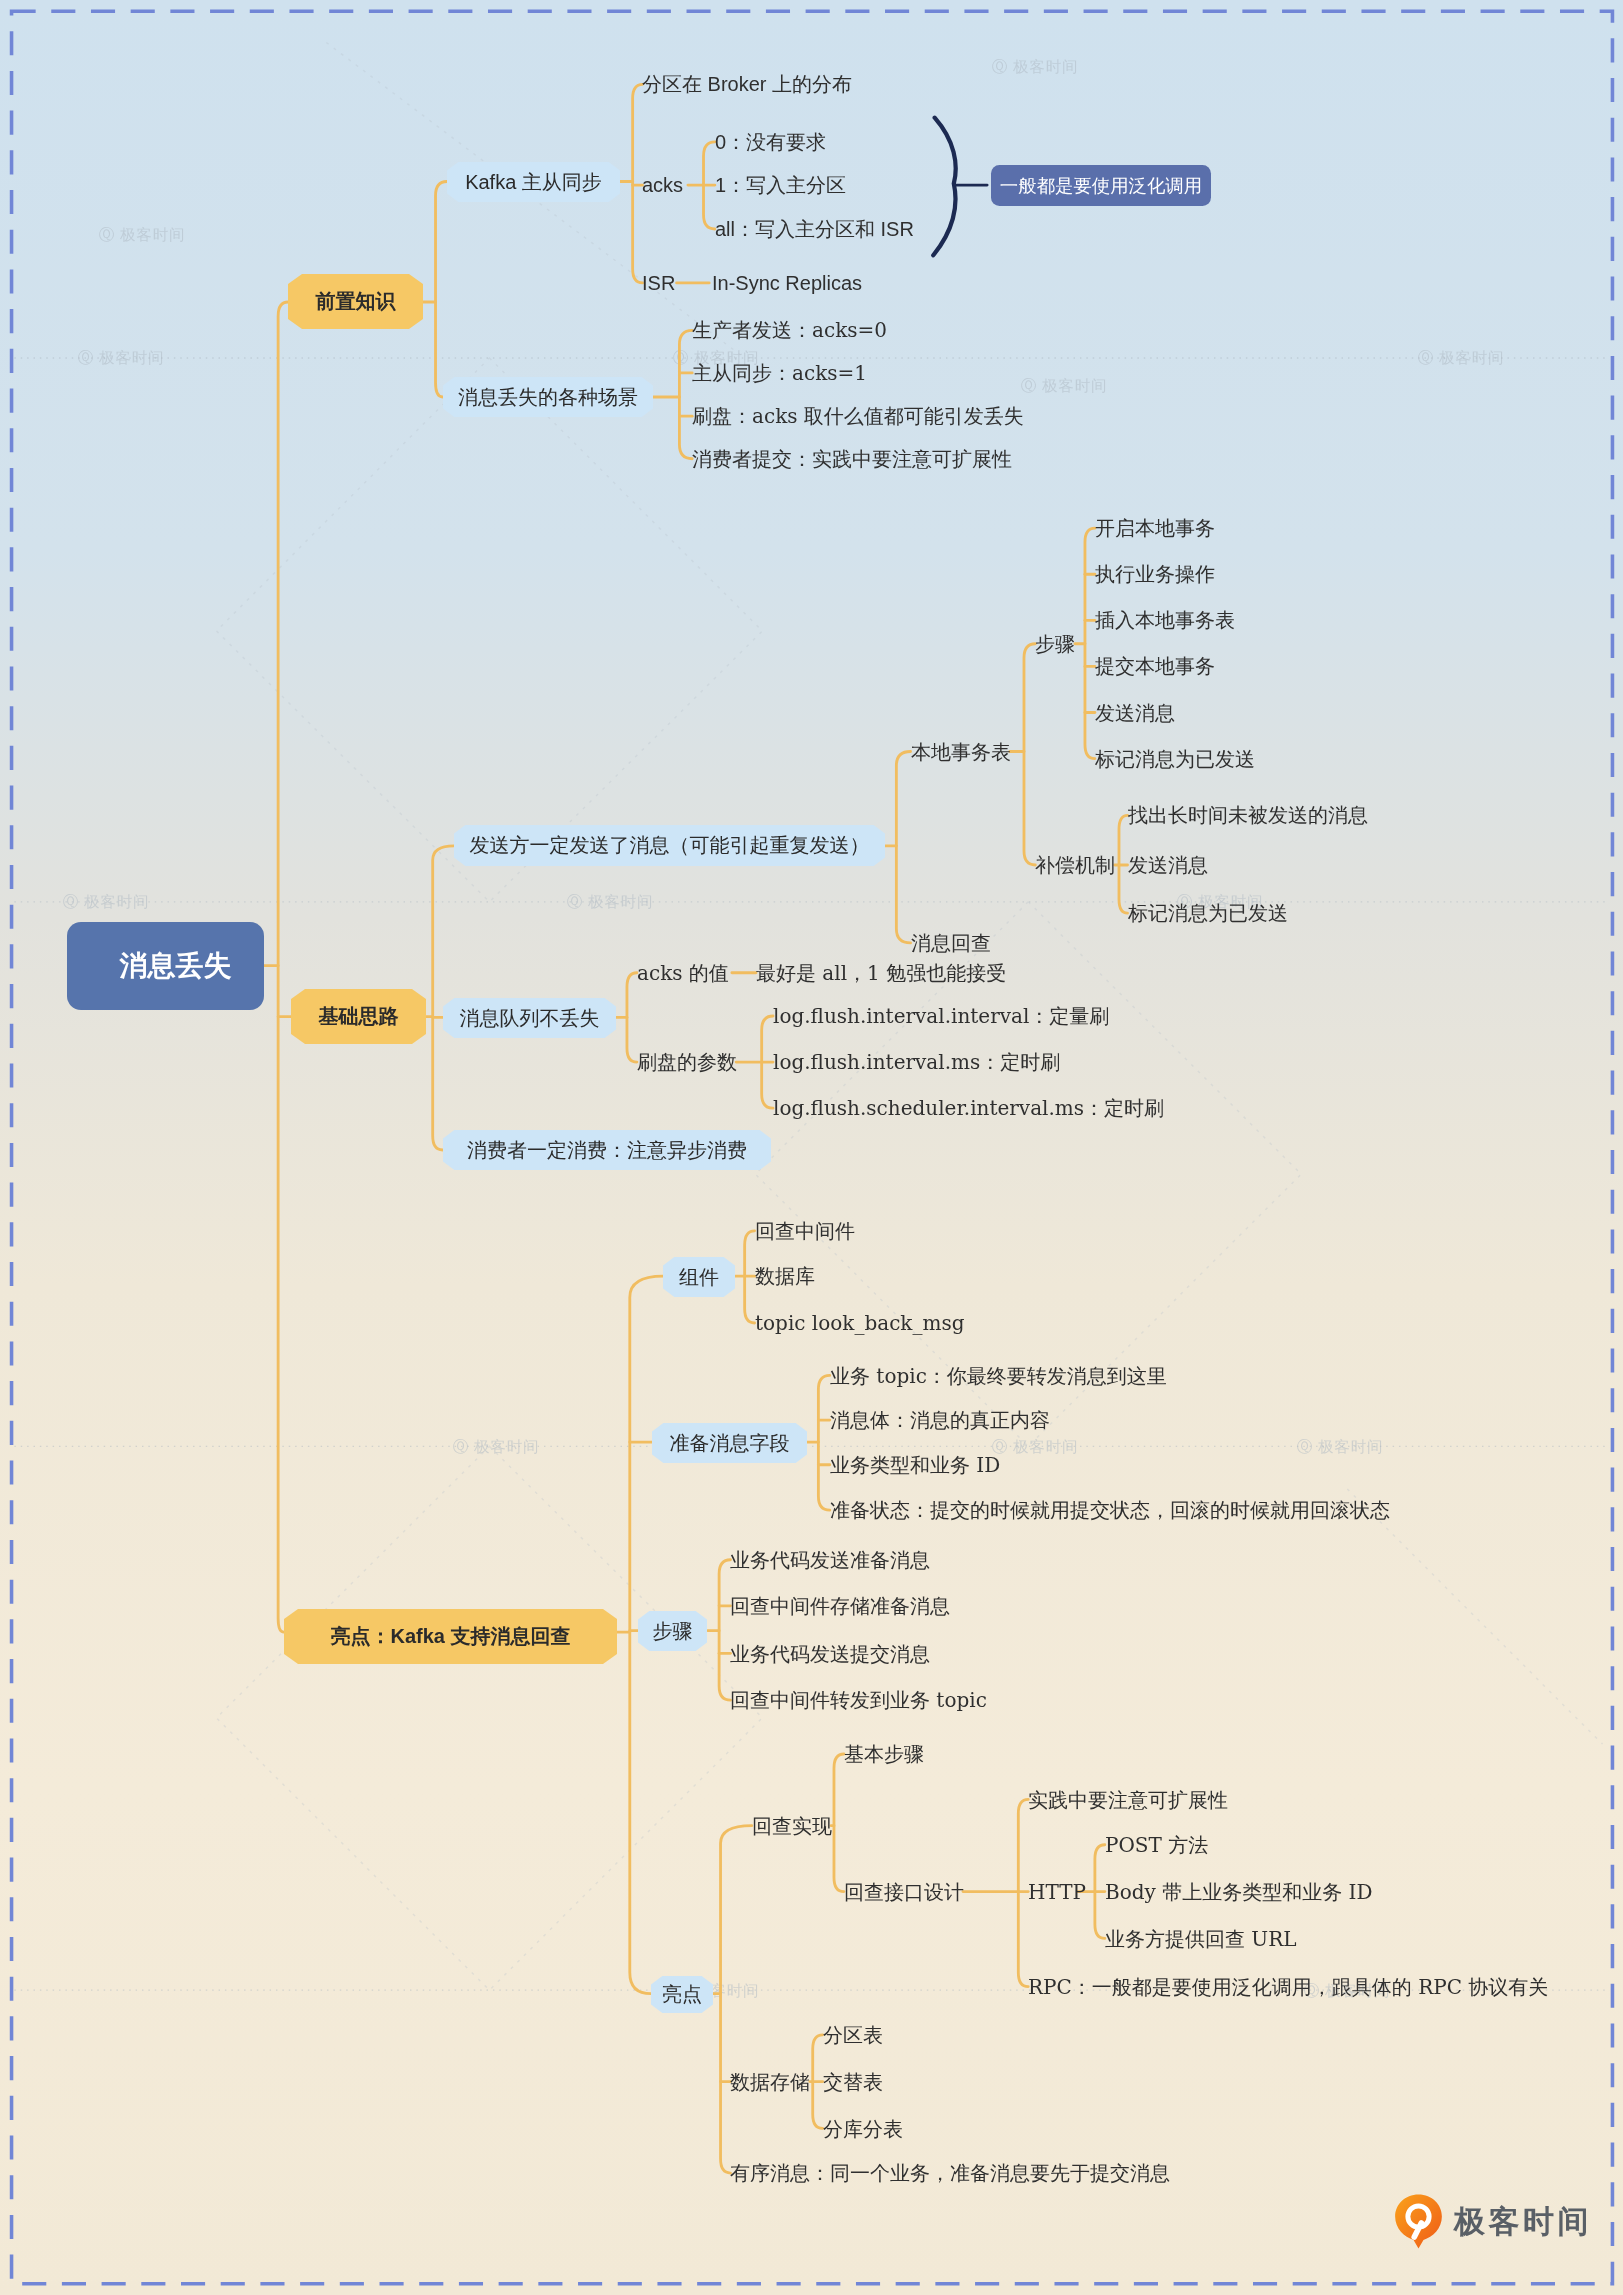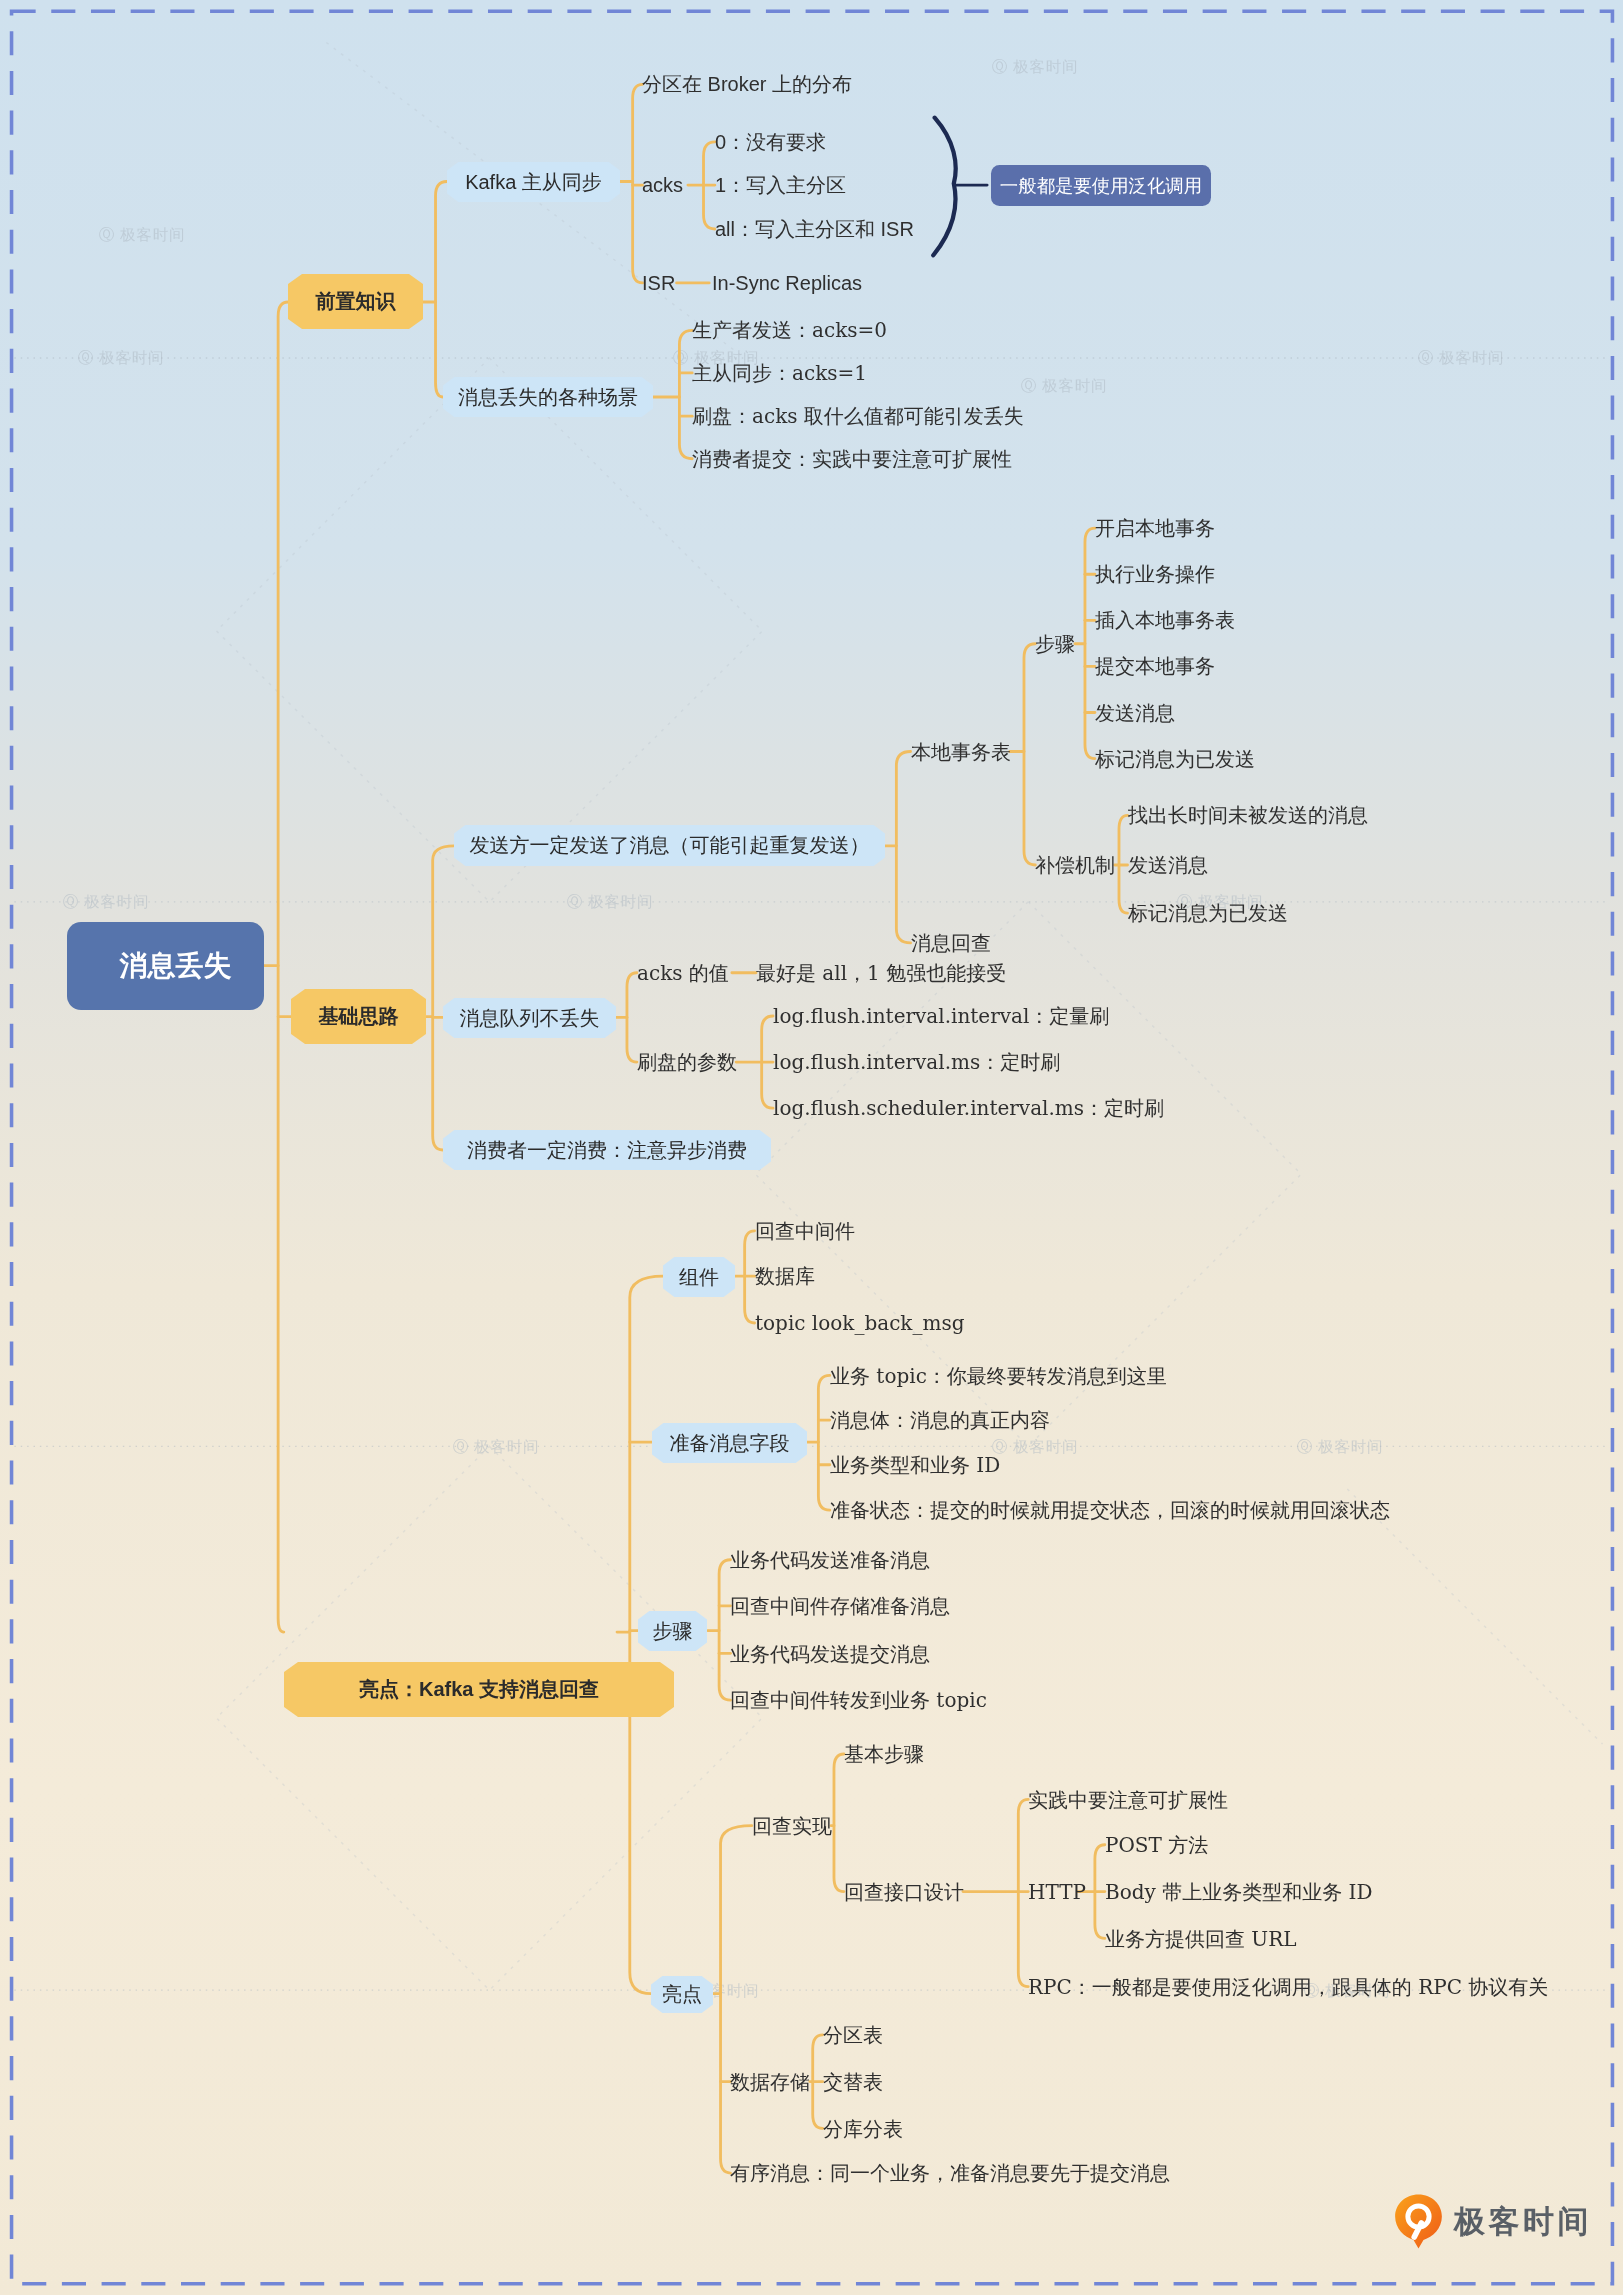--- a/index.html
+++ b/index.html
@@ -134,21 +134,21 @@
       <path d="M 1346,261 L 1392,261" stroke-width="4"></path>
     </g>
 
     <rect x="16" y="16" width="2258" height="3205" fill="none" stroke="#7186d6" stroke-width="5" stroke-dasharray="34 22"></rect>
   </svg>
 
   <div class="rootnode" style="left:67px;top:922px;width:177px;height:88px">消息丢失</div>
 
   <div class="ynode" style="left:288px;top:274px;width:135px;height:55px">前置知识</div>
   <div class="ynode" style="left:291px;top:989px;width:135px;height:55px">基础思路</div>
-  <div class="ynode" style="left:284px;top:1662px;width:390px;height:55px">亮点：Kafka 支持消息回查</div>
+  <div class="ynode" style="left:284px;top:1609px;width:333px;height:55px">亮点：Kafka 支持消息回查</div>
 
   <div class="bnode" style="left:447px;top:162px;width:173px;height:40px">Kafka 主从同步</div>
   <div class="leaf sans" style="left:642px;top:70px">分区在 Broker 上的分布</div>
   <div class="leaf sans" style="left:642px;top:171px">acks</div>
   <div class="leaf sans" style="left:715px;top:128px">0：没有要求</div>
   <div class="leaf sans" style="left:715px;top:171px">1：写入主分区</div>
   <div class="leaf sans" style="left:715px;top:215px">all：写入主分区和 ISR</div>
   <div class="badge" style="left:991px;top:165px;width:220px;height:41px">一般都是要使用泛化调用</div>
   <div class="leaf sans" style="left:642px;top:269px">ISR</div>
   <div class="leaf sans" style="left:712px;top:269px">In-Sync Replicas</div>

